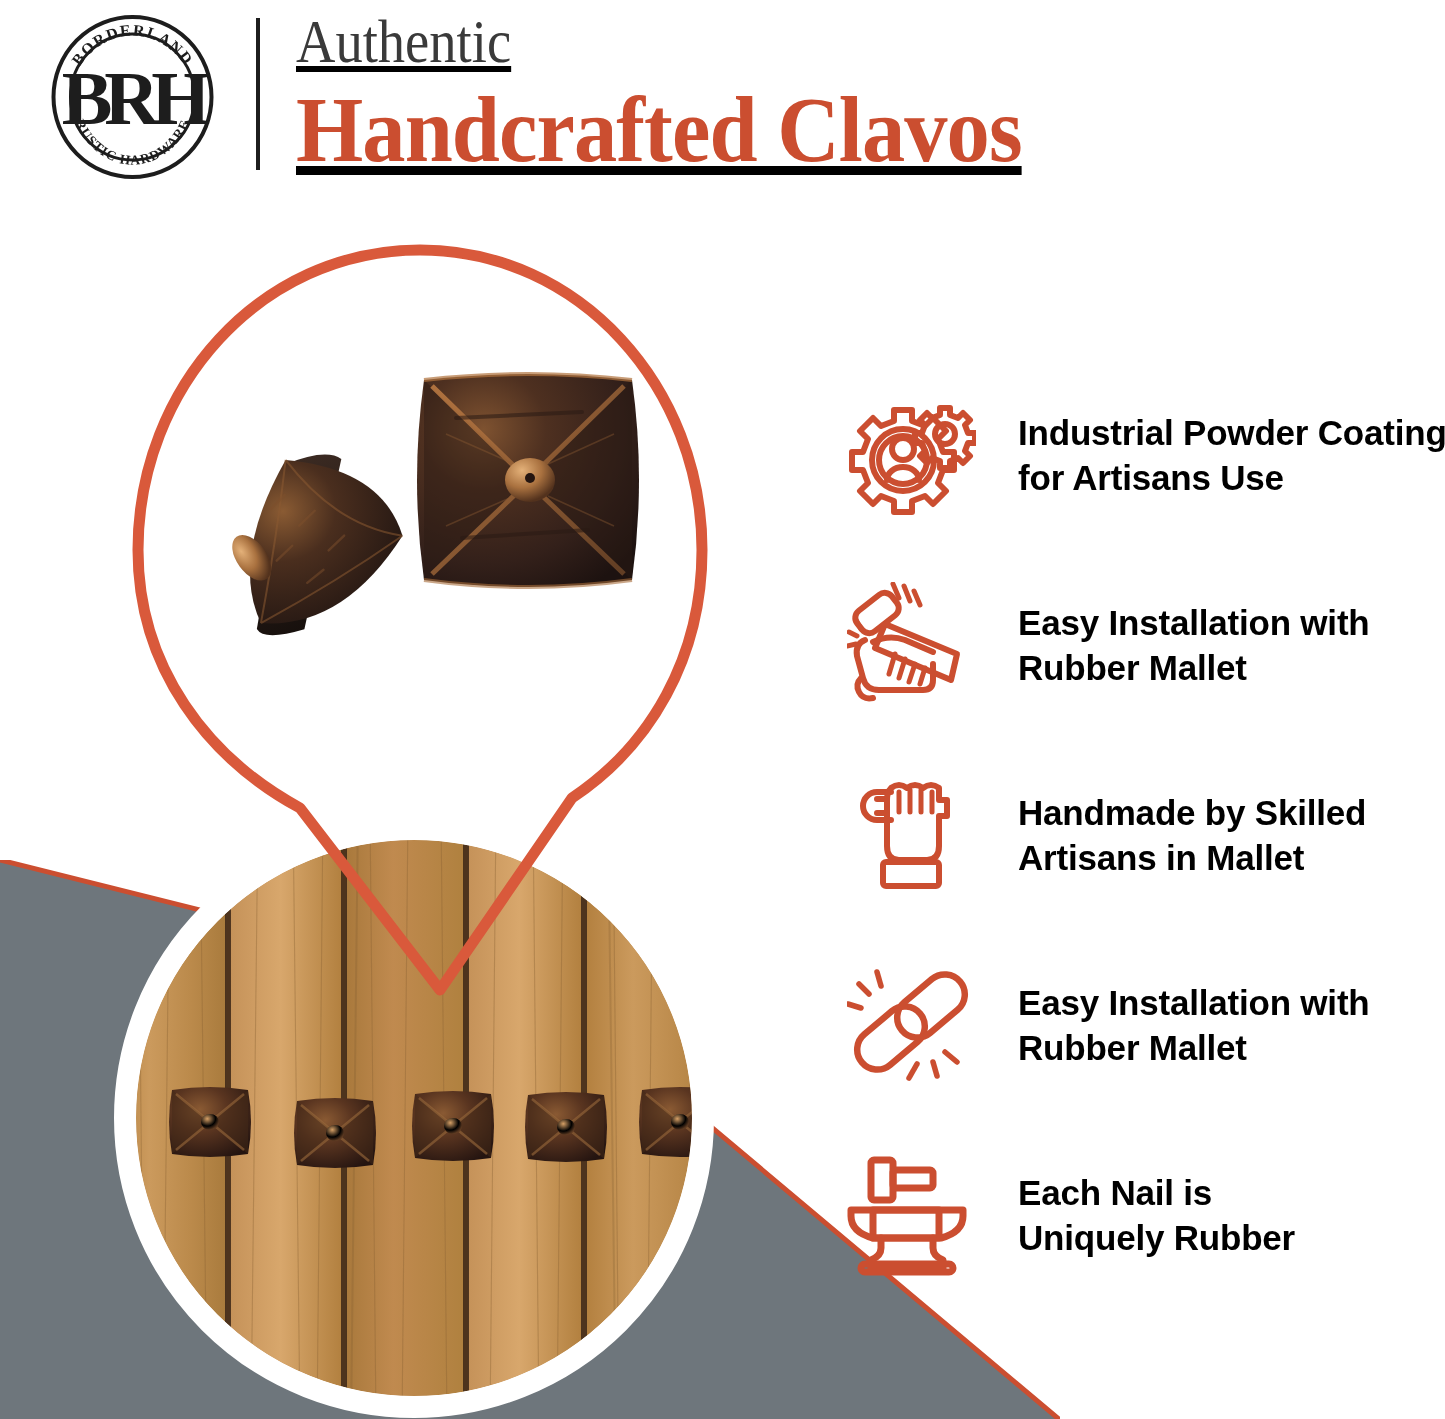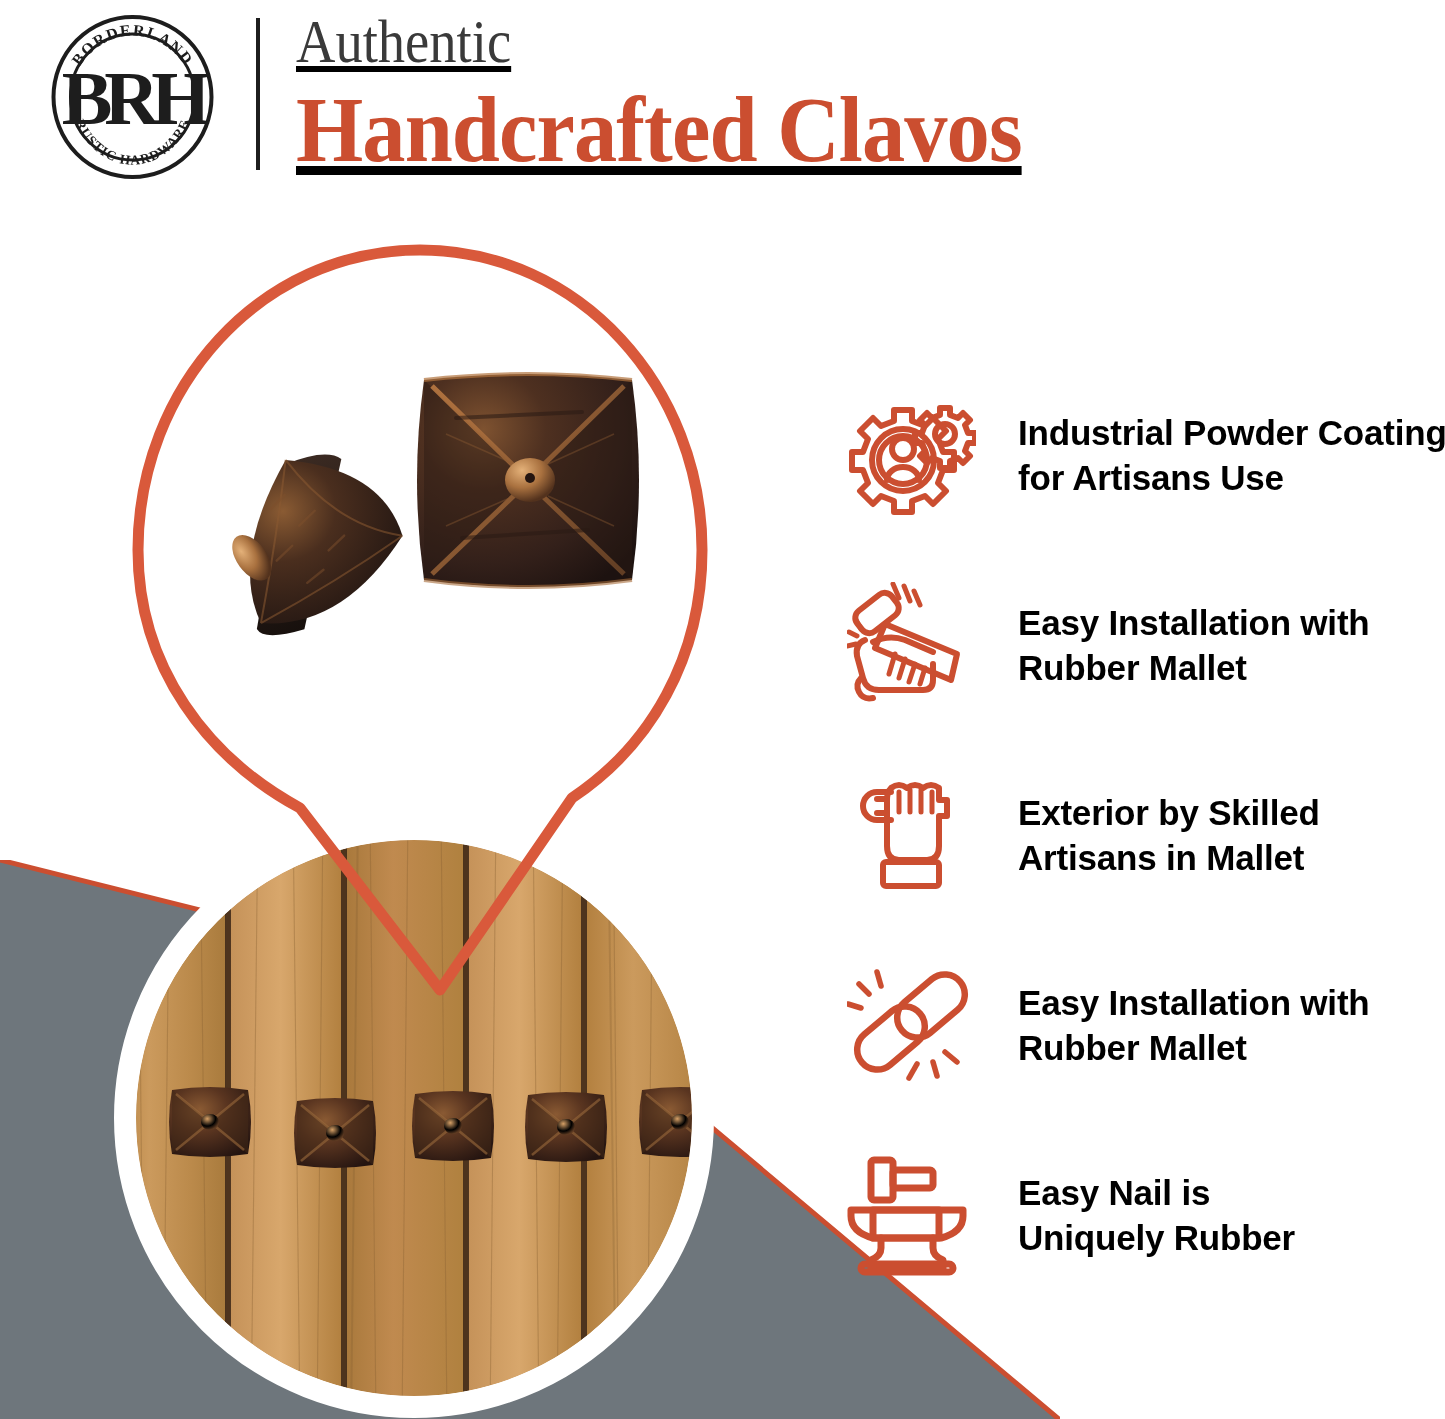--- a/index.html
+++ b/index.html
@@ -367,21 +367,21 @@
               <line x1="55" y1="18" x2="55" y2="40"></line>
               <line x1="66" y1="18" x2="66" y2="40"></line>
               <line x1="77" y1="20" x2="77" y2="40"></line>
             </g>
 
             <rect x="28" y="90" width="56" height="24" rx="3"></rect>
           </g>
         </svg>
       </div>
       <div class="feature-text">
-        <span class="l">Exterior by Skilled</span>
+        <span class="l">Handmade by Skilled</span>
         <span class="l">Artisans in Mallet</span>
       </div>
     </div>
 
     <div class="feature">
       <div class="feature-icon">
         <svg width="128" height="126" viewBox="0 0 128 126">
           <g fill="none" stroke="#cb4e30" stroke-width="6.5" stroke-linejoin="round" stroke-linecap="round">
             <rect x="6" y="56" width="76" height="40" rx="20" transform="rotate(-40 44 76)"></rect>
             <rect x="46" y="24" width="76" height="40" rx="20" transform="rotate(-40 84 44)"></rect>
@@ -415,20 +415,20 @@
             <rect x="46" y="16" width="40" height="18" rx="3"></rect>
 
             <path d="M4 56 h112 v6 q0 16 -22 22 h-68 q-22 -6 -22 -22 z"></path>
             <rect x="26" y="56" width="66" height="28"></rect>
             <path d="M34 84 v10 q0 8 -10 12 v10 h72 v-10 q-10 -4 -10 -12 v-10"></path>
             <rect x="14" y="110" width="92" height="8" rx="4"></rect>
           </g>
         </svg>
       </div>
       <div class="feature-text">
-        <span class="l">Easy Nail is</span>
+        <span class="l">Each Nail is</span>
         <span class="l">Uniquely Rubber</span>
       </div>
     </div>
 
   </div>
 
 </div>
 
 </body></html>

